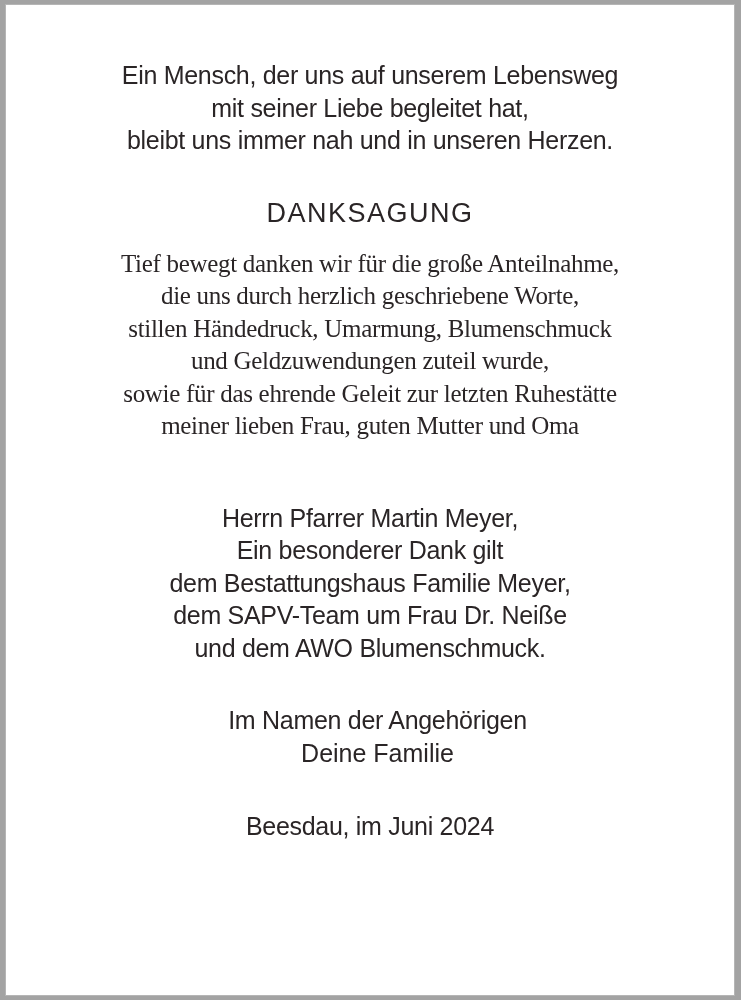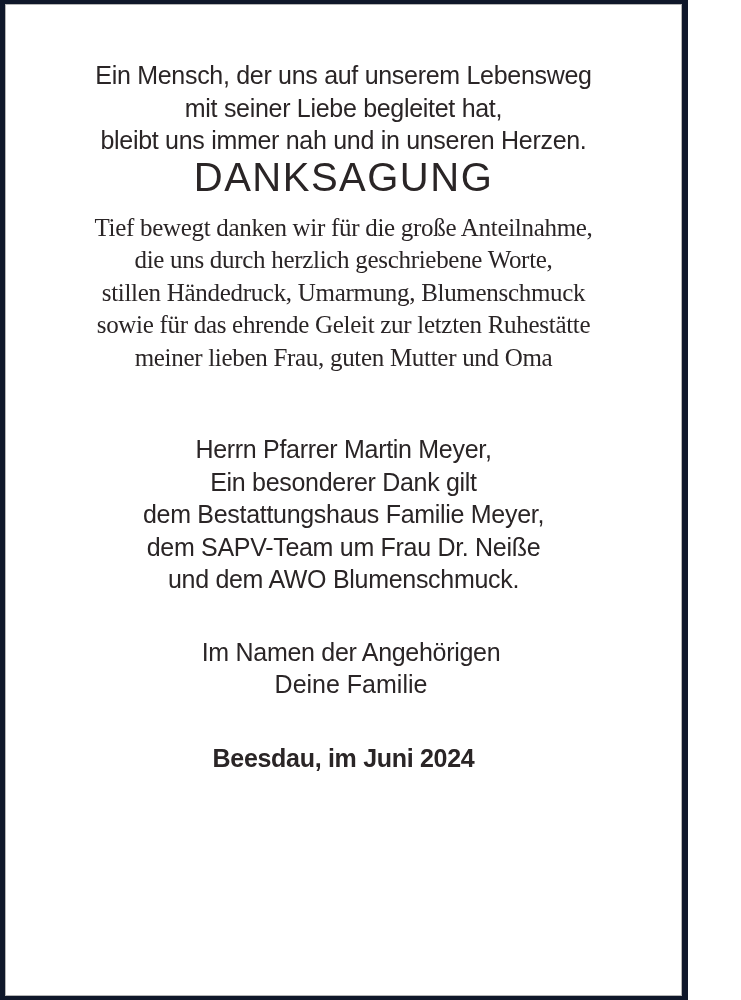--- a/index.html
+++ b/index.html
@@ -2,24 +2,24 @@
 <html><head>
 <meta charset="utf-8">
 <style>
   html, body {
     margin: 0;
     padding: 0;
     background: #ffffff;
   }
   .page {
     position: relative;
-    width: 688px;
+    width: 741px;
     height: 1000px;
     box-sizing: border-box;
-    background: #0f172a;
+    background: #a3a3a3;
     font-family: "Liberation Sans", sans-serif;
   }
   .frame {
     position: absolute;
     top: 4px;
     left: 5px;
     right: 6px;
     bottom: 4px;
     background: #231f20;
     border: 1px solid #b5b5b5;
@@ -35,59 +35,61 @@
     overflow: hidden;
   }
   .body-line {
     font-size: 25px;
     line-height: 32.5px;
     letter-spacing: -0.3px;
     white-space: nowrap;
   }
   .epigraph { margin-top: 54px; }
   .heading {
-    font-size: 40px;
+    margin-top: 36px;
+    font-size: 27px;
     line-height: 40px;
     letter-spacing: 1.5px;
     font-weight: 400;
   }
   .thanks { margin-top: 15px; font-family: Liberation Serif, serif; }
   .deceased-name {
     margin-top: 26px;
     font-family: "Liberation Serif", serif;
     font-size: 65px;
     line-height: 75px;
     letter-spacing: -1px;
     font-weight: 400;
     white-space: nowrap;
   }
   .special-thanks { margin-top: 59px; }
   .closing { margin-top: 40px; padding-left: 15px; }
   .closing-bold { font-weight: 400; letter-spacing: 0; text-align: center; }
-  .dateline { margin-top: 41px; font-weight: bold; }
+  .dateline { margin-top: 41px; }
 </style>
 </head>
 <body>
 
 <div class="page">
   <div class="frame">
     <div class="inner">
 
       <div class="epigraph">
         <div class="body-line">Ein Mensch, der uns auf unserem Lebensweg</div>
         <div class="body-line">mit seiner Liebe begleitet hat,</div>
         <div class="body-line">bleibt uns immer nah und in unseren Herzen.</div>
       </div>
 
       <div class="heading">DANKSAGUNG</div>
 
       <div class="thanks">
         <div class="body-line">Tief bewegt danken wir für die große Anteilnahme,</div>
         <div class="body-line">die uns durch herzlich geschriebene Worte,</div>
         <div class="body-line">stillen Händedruck, Umarmung, Blumenschmuck</div>
+        <div class="body-line">und Geldzuwendungen zuteil wurde,</div>
         <div class="body-line">sowie für das ehrende Geleit zur letzten Ruhestätte</div>
         <div class="body-line">meiner lieben Frau, guten Mutter und Oma</div>
       </div>
 
 
       <div class="special-thanks">
         <div class="body-line">Herrn Pfarrer Martin Meyer,</div>
         <div class="body-line">Ein besonderer Dank gilt</div>
         <div class="body-line">dem Bestattungshaus Familie Meyer,</div>
         <div class="body-line">dem SAPV-Team um Frau Dr. Neiße</div>

